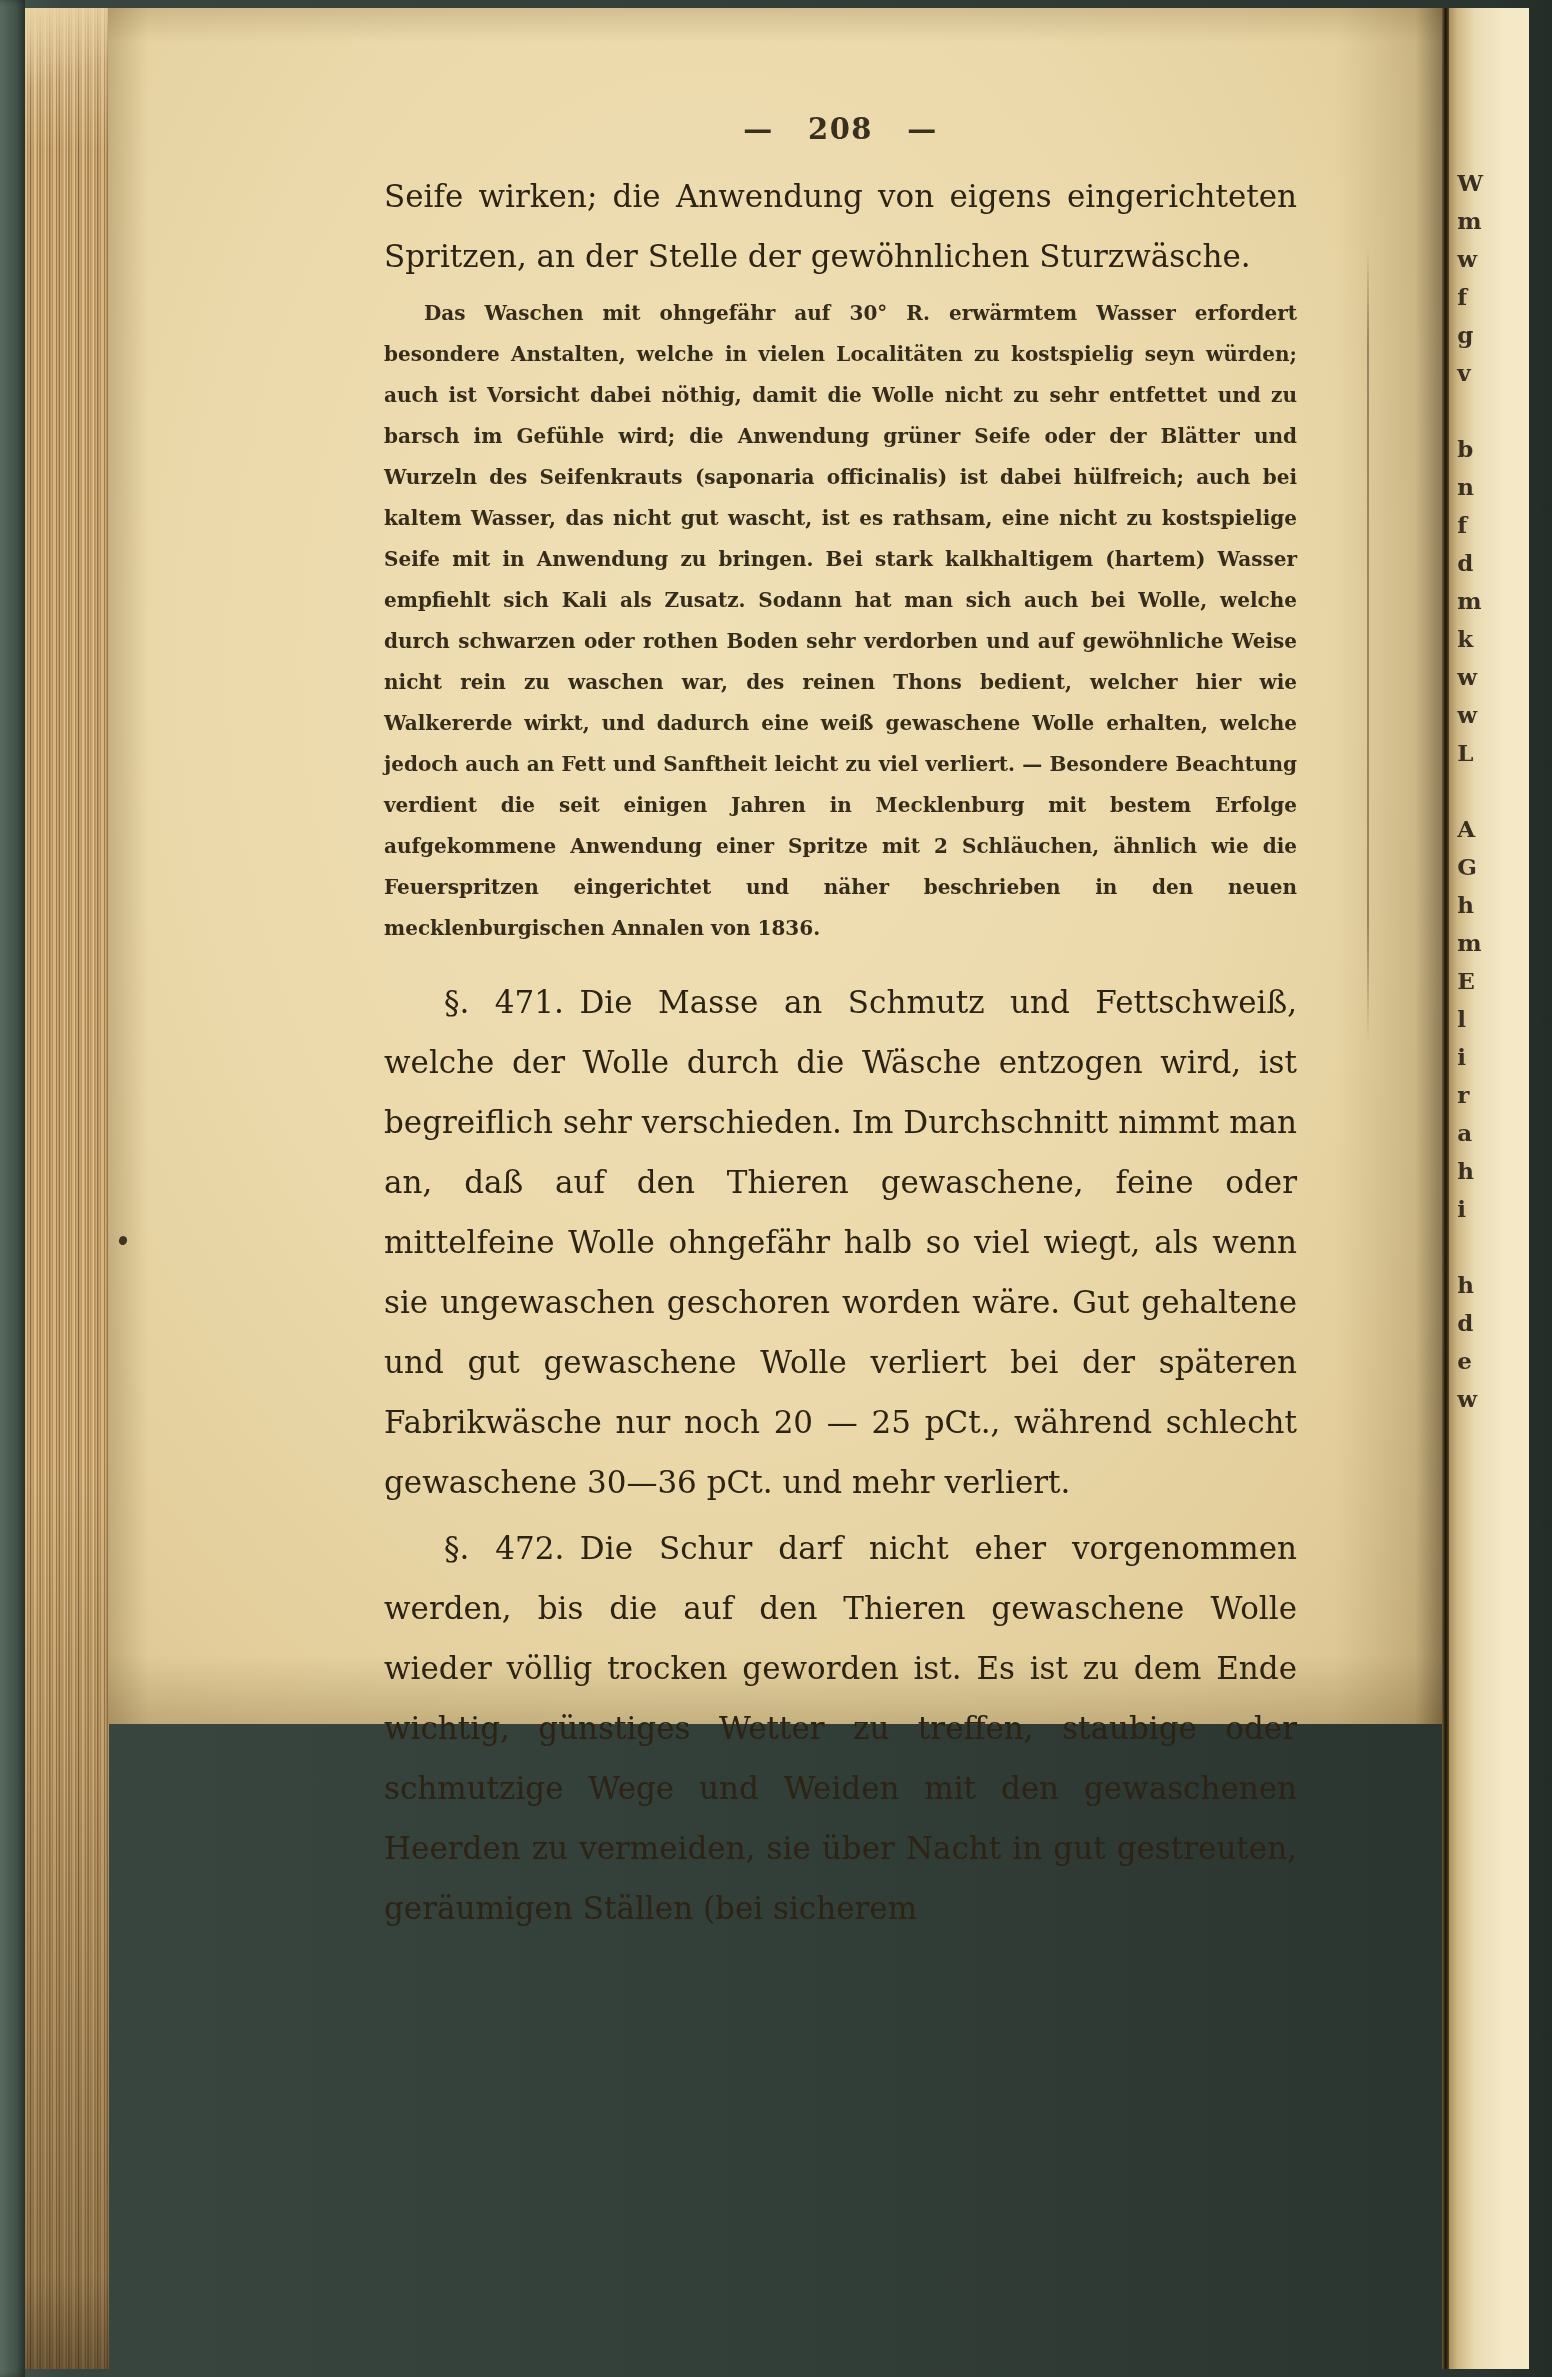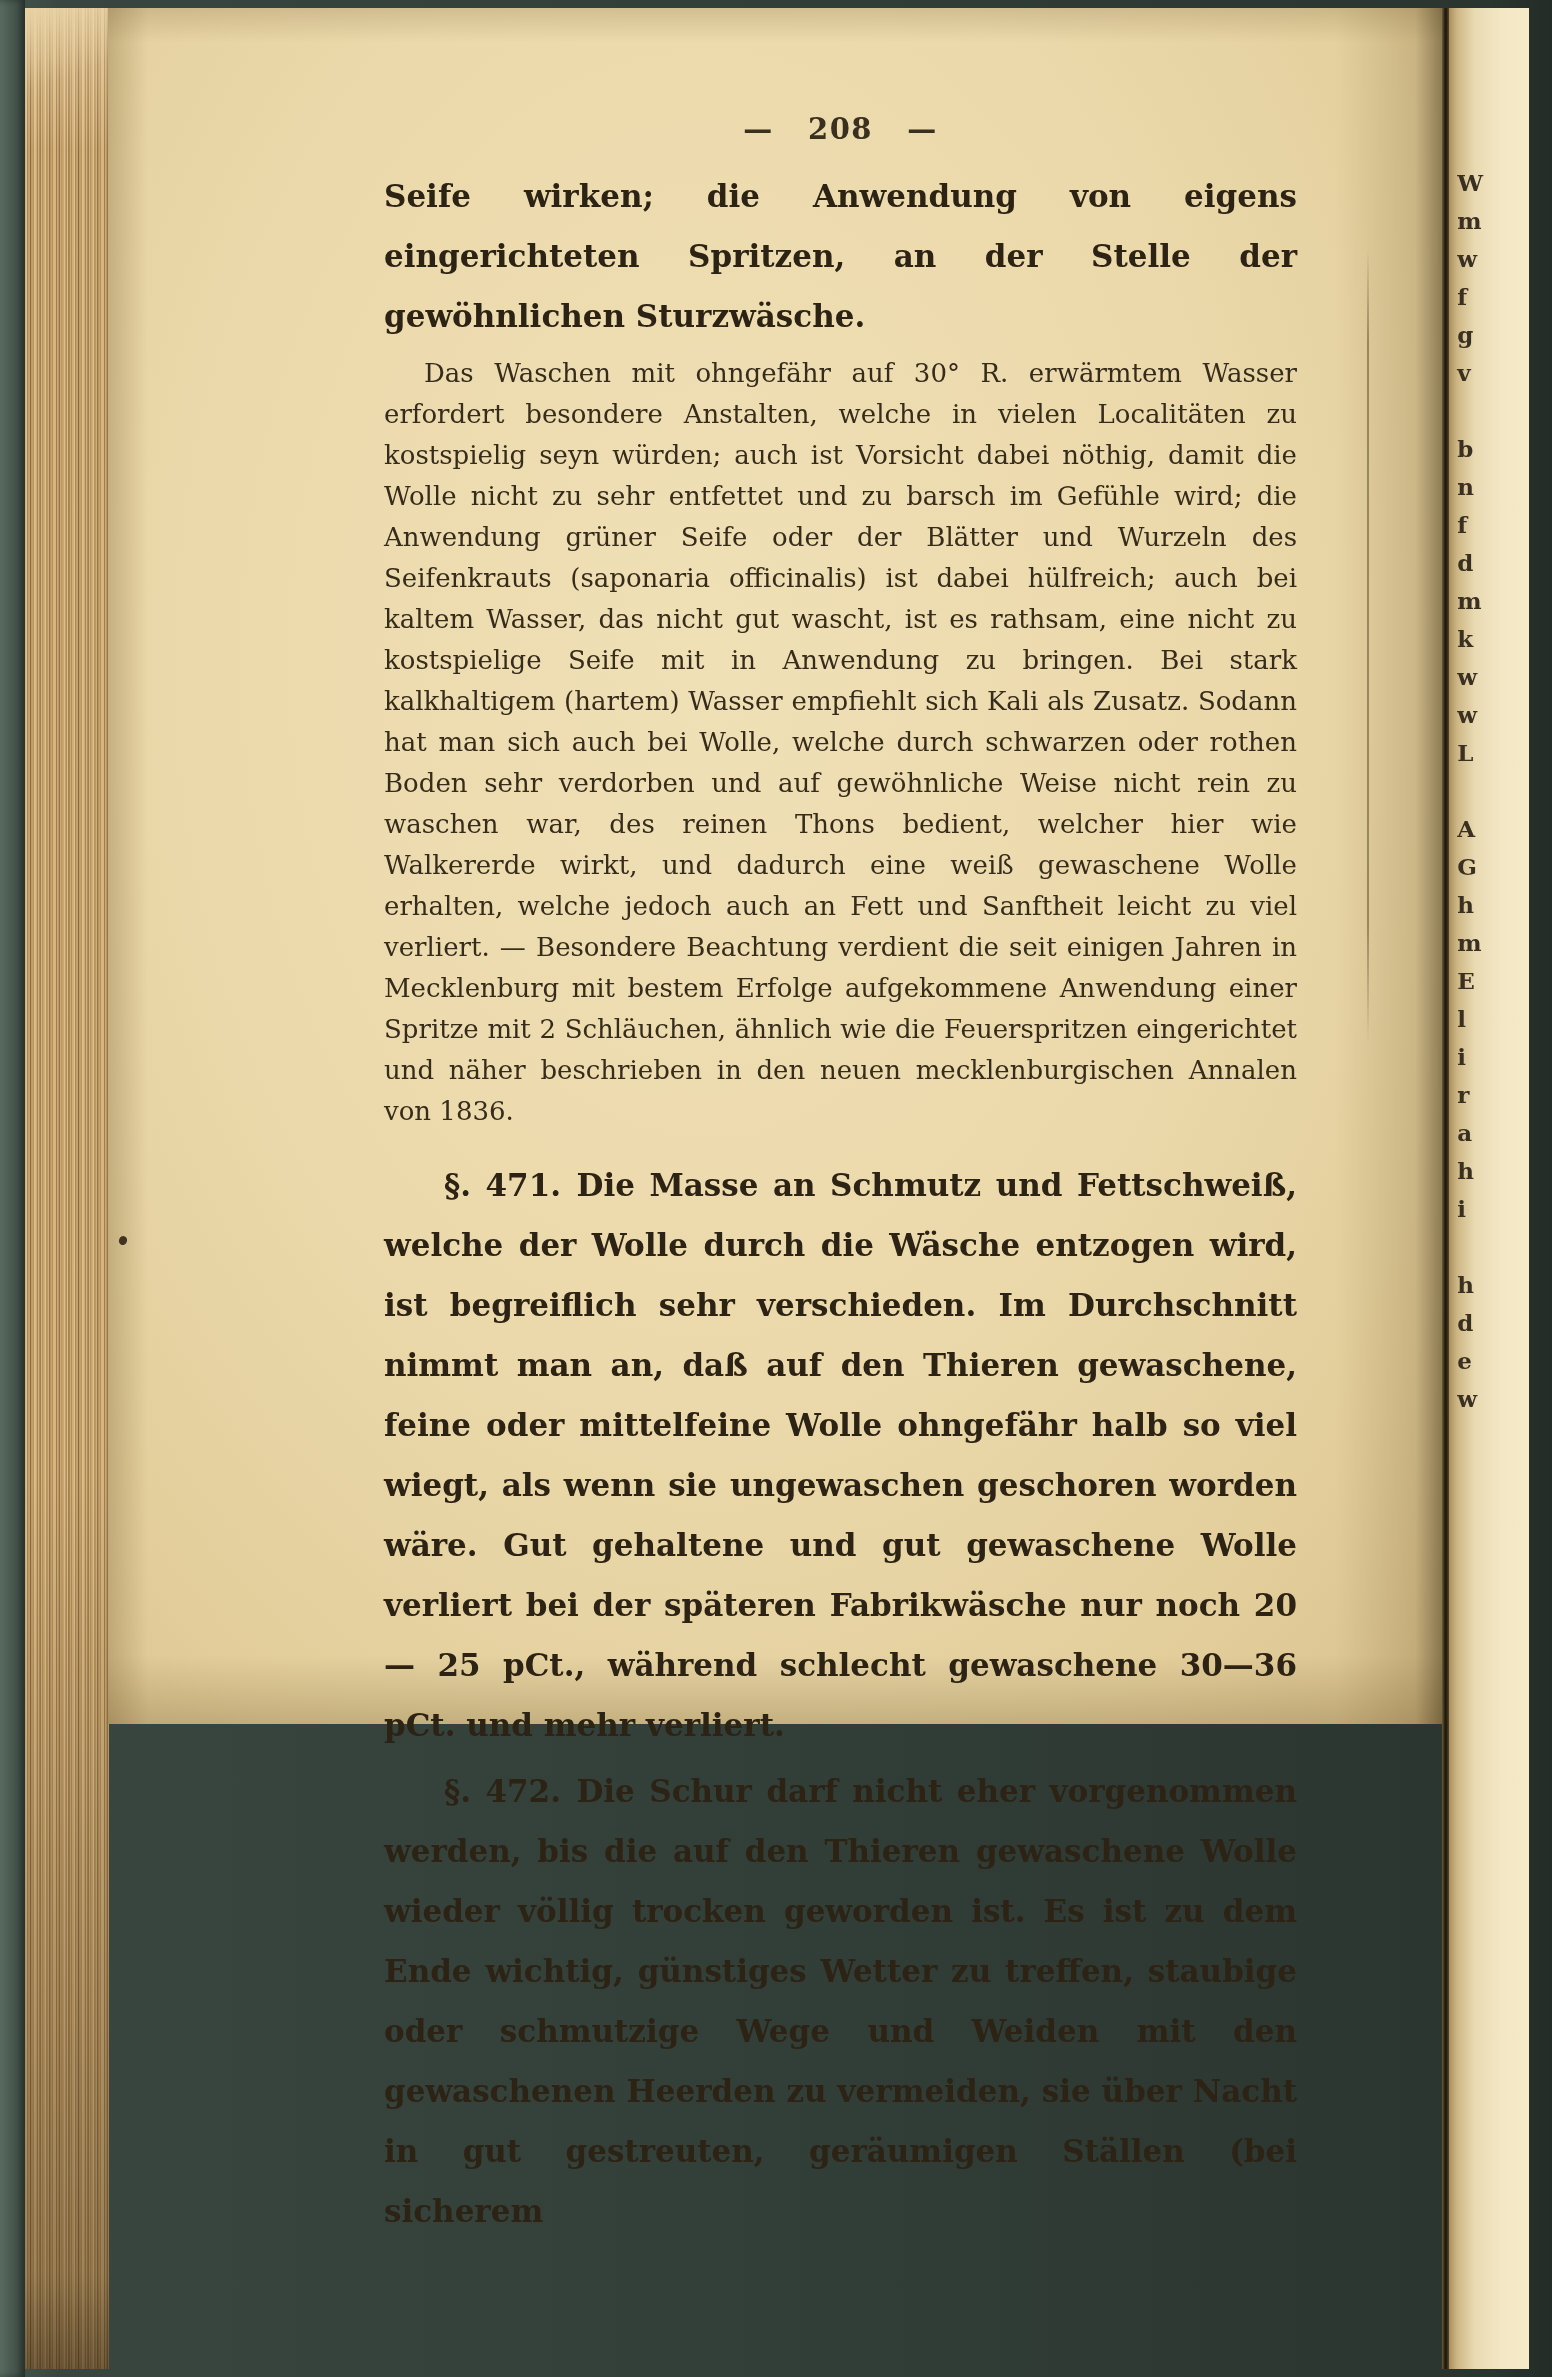--- a/index.html
+++ b/index.html
@@ -46,27 +46,27 @@
   .textblock {
     position: absolute; left: 276px; top: 103px; width: 913px;
     color: #2e2515;
   }
   .page-number {
     text-align: center; white-space: pre;
     font-size: 29px; line-height: 36px; font-weight: 700;
     color: #3a3020; margin-bottom: 19px; letter-spacing: 1.4px;
   }
   .main-text {
-    font-size: 31px; line-height: 60px; font-weight: 700;
+    font-size: 31px; line-height: 60px; font-weight: 400;
     text-align: justify; color: #2c2314;
     margin: 0 0 5.5px 0;
   }
   .main-text.indent { text-indent: 60px; }
   .petit-text {
-    font-size: 26px; line-height: 41px; font-weight: 400;
+    font-size: 20px; line-height: 41px; font-weight: 700;
     text-align: justify; color: #362c1b;
     text-indent: 40px;
     margin: 6.9px 0 23px 0;
   }
   .section-heading {
     font-size: 29px; font-weight: 700; text-align: center;
     letter-spacing: 4.8px; white-space: pre;
     color: #2c2314; margin: 34px 0 30px 0;
   }
   

